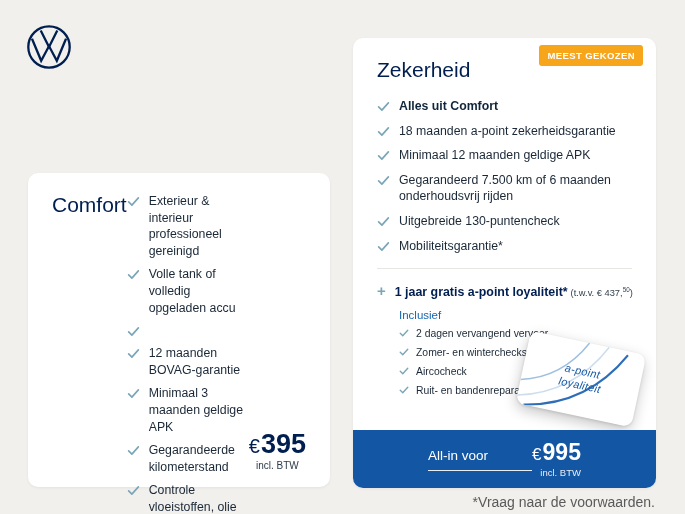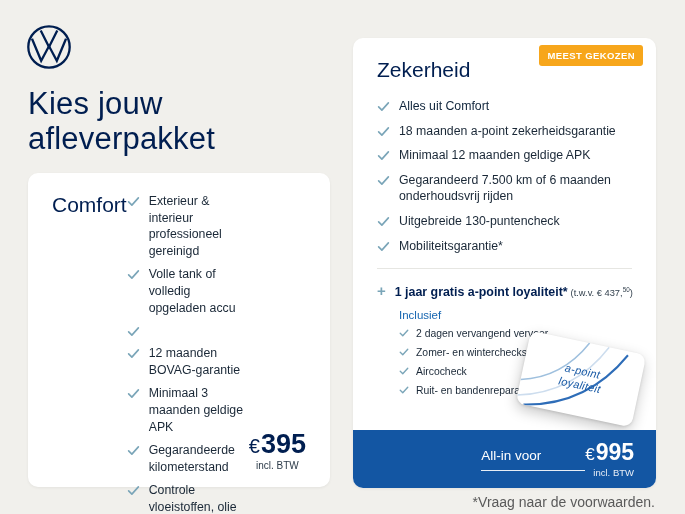--- a/index.html
+++ b/index.html
@@ -56,21 +56,21 @@
     padding: 20px 24px 58px 24px;
     cursor: pointer;
   }
   .badge {
     position: absolute; top: 7px; right: 13px;
     background: #f7a61b; color: #fff;
     font-size: 9.5px; font-weight: 700; letter-spacing: .4px;
     padding: 5px 8px; border-radius: 3px;
   }
   .card-zekerheid ul.features li { margin-bottom: 8px; }
-  .card-zekerheid ul.features li.bold span.txt { font-weight: 400; color: #10253c; text-align: center; }
+  .card-zekerheid ul.features li.bold span.txt { font-weight: 700; color: #10253c; text-align: center; }
 
   .divider { border-top: 1px solid #e6e6e2; margin: 14px 0 13px 0; }
 
   .loyalty-row { display: flex; align-items: flex-start; gap: 9px; white-space: nowrap; margin-right: -16px; }
   .plus { color: #7aa5b8; font-weight: 700; font-size: 15px; line-height: 1; margin-top: 1px; flex: none; }
   .loyalty-label { font-size: 12.4px; font-weight: 700; color: #001e50; }
   .twv { font-size: 9.3px; color: #33414e; margin-left: 3px; }
   .twv sup { font-size: .68em; }
 
   .inclusief { margin: 9px 0 6px 22px; color: #1766b1; font-size: 11.5px; }
@@ -95,21 +95,21 @@
   .lc-text {
     position: relative; text-align: center;
     color: #1a5ba6; font-size: 11px; font-style: italic;
     line-height: 1.25; letter-spacing: .3px;
   }
 
   
   .allin {
     position: absolute; left: 0; right: 0; bottom: 0; height: 58px;
     background: #1356a3; border-radius: 0 0 10px 10px;
-    display: flex; align-items: center; justify-content: flex-end;
+    display: flex; align-items: center; justify-content: center;
     padding: 0 22px; color: #fff;
   }
   .allin-label {
     font-size: 13.5px; display: inline-block; min-width: 104px;
     border-bottom: 1px solid rgba(255,255,255,.9); padding-bottom: 7px;
   }
   .allin-price { text-align: right; }
   .allin-price .price-amount { color: #fff; font-size: 23px; }
   .allin-price .cur { font-size: 17px; }
   .allin-price .price-note { color: #e8eef6; font-size: 9.5px; }
@@ -125,21 +125,20 @@
 <div class="stage">
 
   <div class="logo">
     <svg viewBox="0 0 100 100" fill="none" stroke="#001e50" stroke-width="5">
       <circle cx="50" cy="50" r="45"></circle>
       <path d="M32 14 L50 50 L68 14"></path>
       <path d="M13 32 L33 80 L50 48 L67 80 L87 32"></path>
     </svg>
   </div>
 
-  <h1 class="page-title">Kies jouw afleverpakket</h1>
 
   <section class="card card-comfort">
     <h2>Comfort</h2>
     <ul class="features">
       <li>
         <span class="check">
             <svg viewBox="0 0 16 16" fill="none" stroke="#7aa5b8" stroke-width="2" stroke-linecap="round" stroke-linejoin="round">
               <polyline points="2,8.5 6,12.5 14,3.5"></polyline>
             </svg>
           </span>

